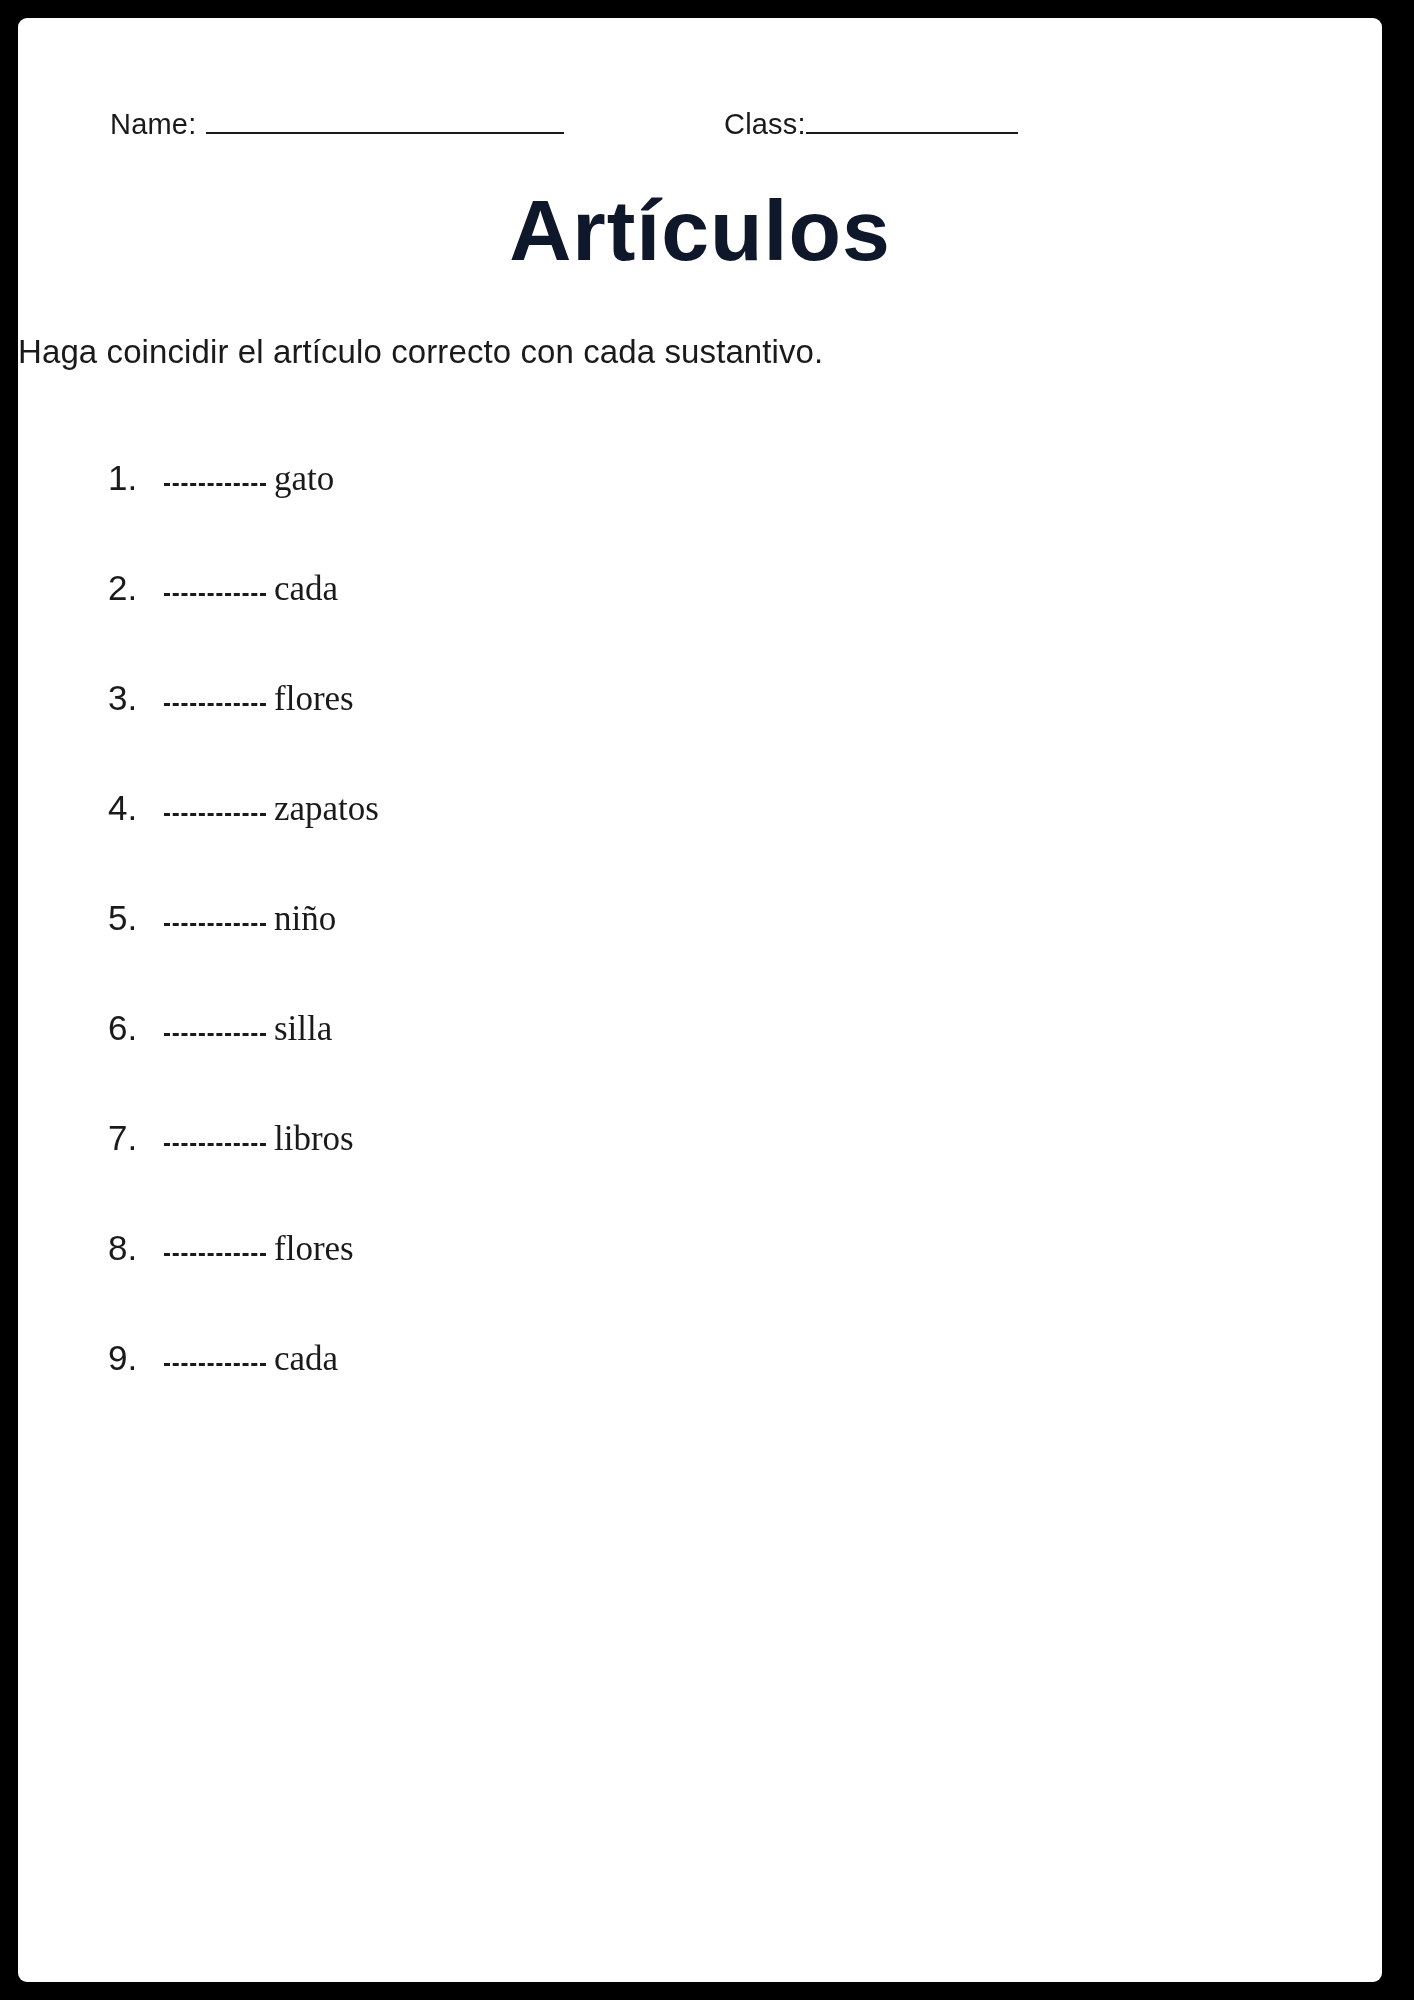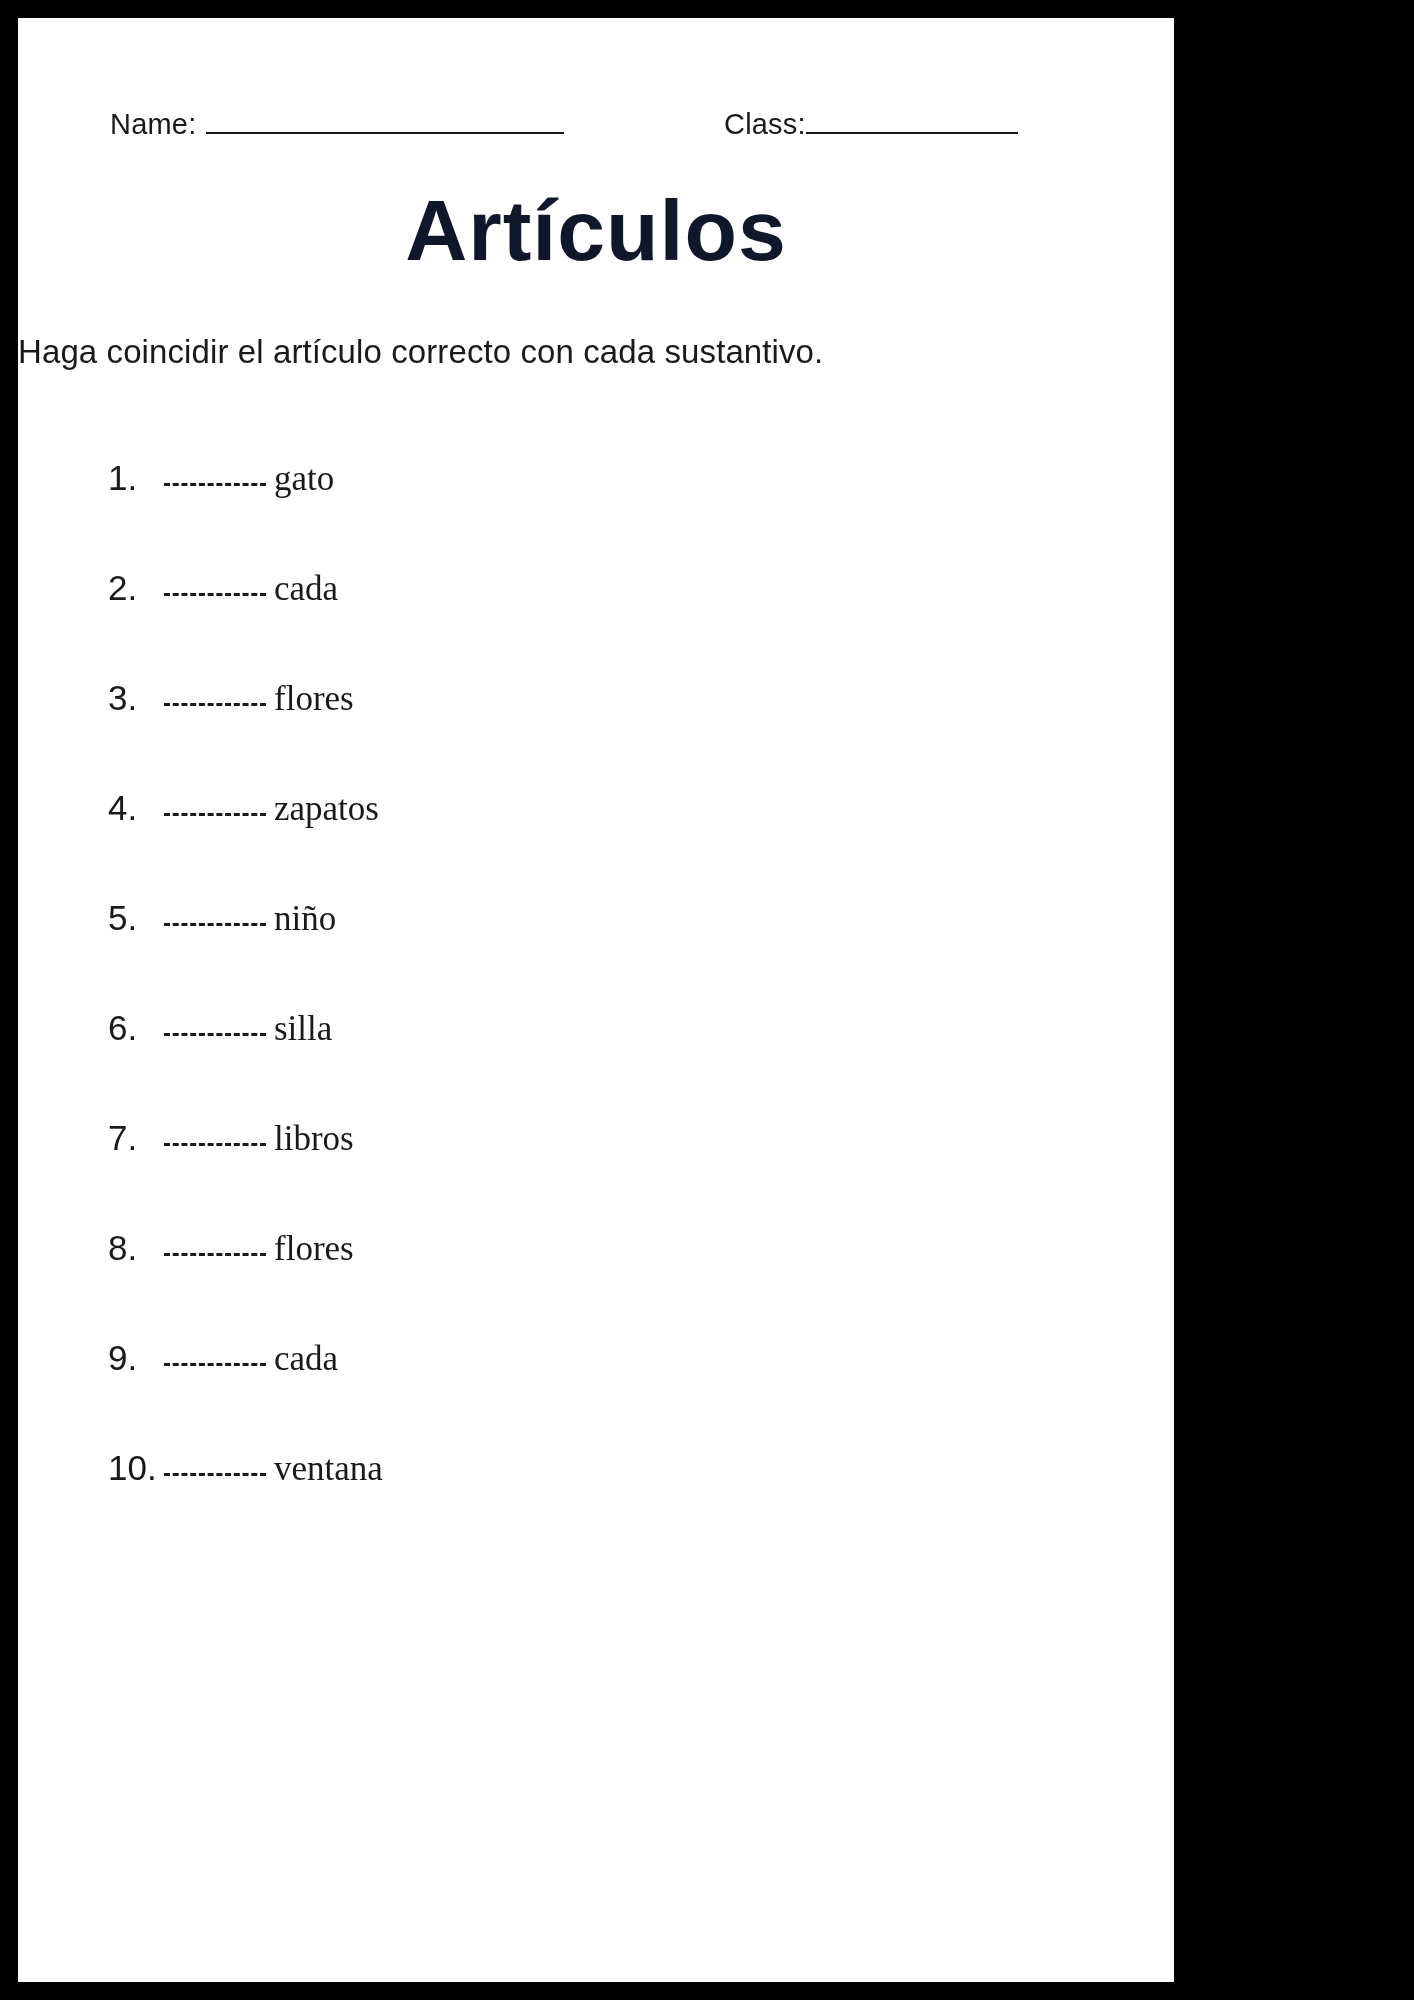--- a/index.html
+++ b/index.html
@@ -11,24 +11,25 @@
     width: 1414px;
     height: 2000px;
     overflow: hidden;
     font-family: "Liberation Sans", sans-serif;
   }
 
   .page {
     position: absolute;
     left: 18px;
     top: 18px;
-    width: 1156px;
+    width: 1364px;
     height: 1964px;
     background: #ffffff;
     box-sizing: border-box;
+    border-radius: 9px;
   }
 
   .header-row {
     position: absolute;
     left: 0;
     top: 88px;
     width: 100%;
     height: 40px;
   }
 
@@ -185,21 +186,16 @@
       <span class="item-blank"></span>
       <span class="item-word">flores</span>
     </div>
 
     <div class="item">
       <span class="item-num">9.</span>
       <span class="item-blank"></span>
       <span class="item-word">cada</span>
     </div>
 
-    <div class="item">
-      <span class="item-num">10.</span>
-      <span class="item-blank"></span>
-      <span class="item-word">ventana</span>
-    </div>
 
   </div>
 
 </div>
 
 </body></html>

